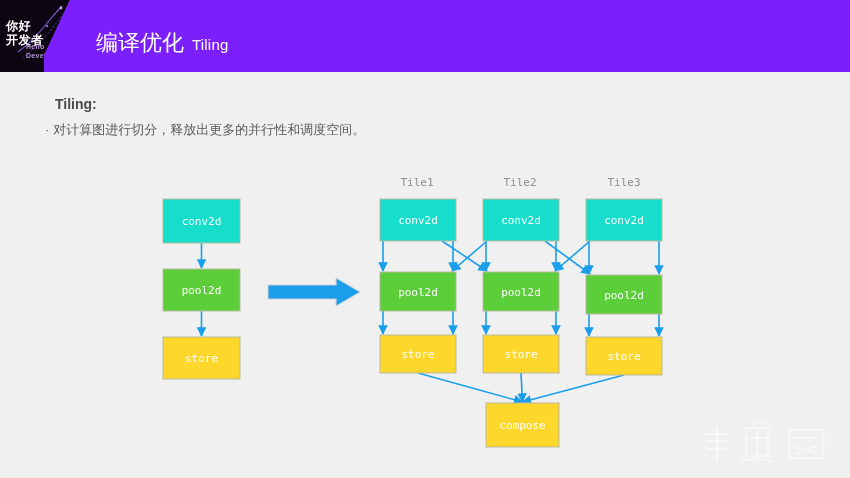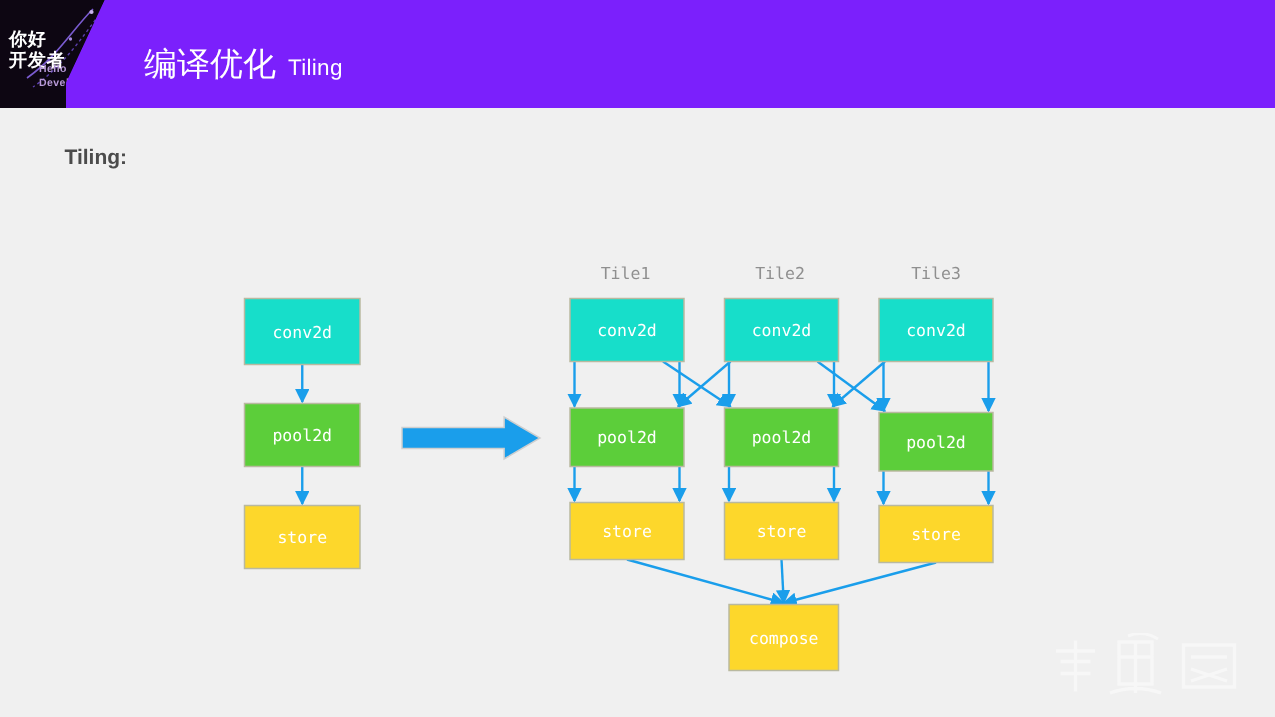--- a/index.html
+++ b/index.html
@@ -76,21 +76,21 @@
   }
   .title .sub {
     font-size: 15px;
     margin-left: 8px;
     letter-spacing: 0.2px;
   }
 
   
   .heading {
     position: absolute;
-    left: 43px;
+    left: 55px;
     top: 96px;
     color: #4b4b4b;
     font-size: 14px;
     font-weight: bold;
   }
   .bullet {
     position: absolute;
     left: 45px;
     top: 121px;
     color: #5a5a5a;
@@ -156,20 +156,23 @@
         <div>Developer</div>
       </div>
       <div class="logo-wedge"></div>
     </div>
     <div class="title">
       <span>编译优化</span><span class="sub">Tiling</span>
     </div>
   </div>
 
   <div class="heading">Tiling:</div>
+  <div class="bullet">
+    <span class="dot">·</span><span>对计算图进行切分，释放出更多的并行性和调度空间。</span>
+  </div>
 
   <svg class="diagram" id="diagram-svg" viewBox="0 0 850 478">
     <defs>
       <marker id="ah" markerWidth="7" markerHeight="7" refX="5.4" refY="3" orient="auto">
         <path d="M0,0 L6,3 L0,6 z" fill="#1A9EEB"></path>
       </marker>
     </defs>
     <g id="edges-layer">
         <line x1="201.5" y1="243" x2="201.5" y2="268" stroke="#1A9EEB" stroke-width="1.6" marker-end="url(#ah)"></line>
         <line x1="201.5" y1="311" x2="201.5" y2="336" stroke="#1A9EEB" stroke-width="1.6" marker-end="url(#ah)"></line>

